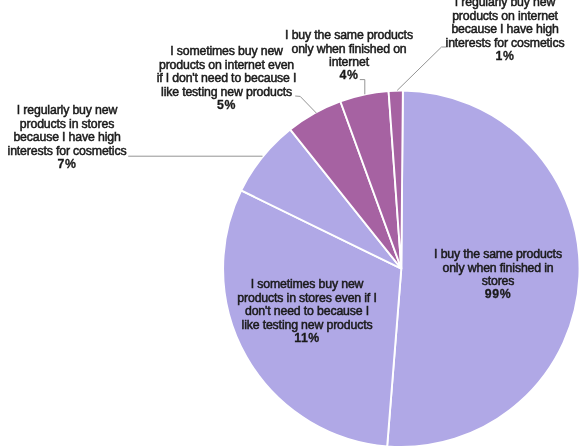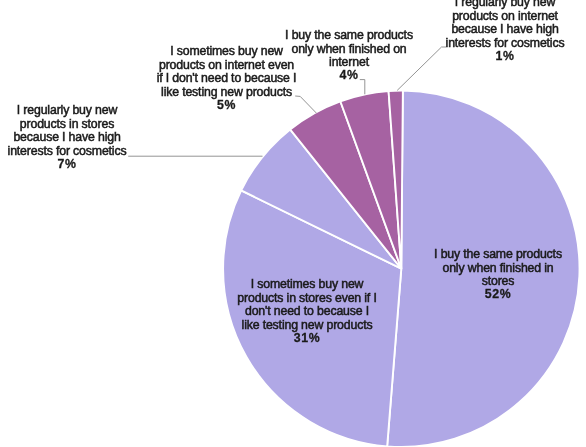--- a/index.html
+++ b/index.html
@@ -34,29 +34,29 @@
         <polyline points="295.2,96.0 300.2,96.4 316.3,113.0" fill="none" stroke="#949494" stroke-width="1"></polyline>
         <polyline points="359.8,79.6 364.8,79.6 364.8,94.3" fill="none" stroke="#949494" stroke-width="1"></polyline>
         <polyline points="446.0,47.0 441.5,47.0 397.2,90.4" fill="none" stroke="#949494" stroke-width="1"></polyline>
       </g>
   </svg>
 
   <div class="lbl" style="left:422px;top:234px;width:152px;">
     <span>I buy the same products
 only when finished in
 stores</span>
-    <span class="pct">52%</span>
+    <span class="pct">99%</span>
   </div>
 
   <div class="lbl" style="left:229px;top:264px;width:156px;">
     <span>I sometimes buy new
 products in stores even if I
 don't need to because I
 like testing new products</span>
-    <span class="pct">31%</span>
+    <span class="pct">11%</span>
   </div>
 
   <div class="lbl" style="left:4px;top:90px;width:126px;">
     <span>I regularly buy new
 products in stores
 because I have high
 interests for cosmetics</span>
     <span class="pct">7%</span>
   </div>
 

